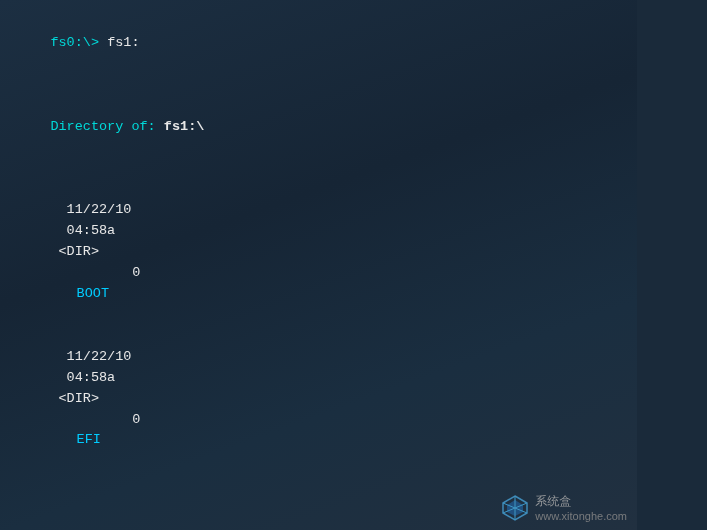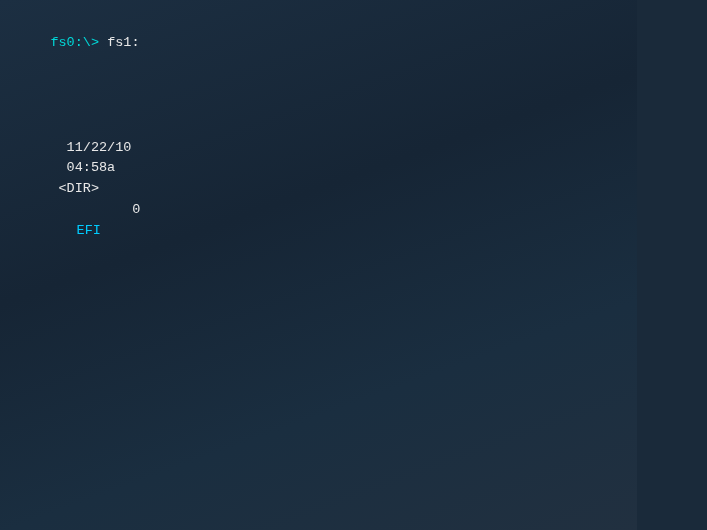--- a/index.html
+++ b/index.html
@@ -70,26 +70,49 @@
 
 <div class="terminal">
 
   <div class="line">
     <span class="cyan">fs0:\&gt; </span><span class="white">fs1:</span>
   </div>
 
   <div class="line">&nbsp;</div>
 
 
+  <div class="line">
+    <span class="cyan">Directory of: </span><span class="white" style="font-weight:bold;">fs1:\</span>
+  </div>
 
   <div class="line">&nbsp;</div>
 
+  <div class="line">
+    <span class="col-date">  11/22/10</span>
+    <span class="col-time">  04:58a</span>
+    <span class="col-type"> &lt;DIR&gt;</span>
+    <span class="col-size">         0</span>
+    <span class="col-name dir-entry">  BOOT</span>
+  </div>
 
   <div class="line">
     <span class="col-date">  11/22/10</span>
     <span class="col-time">  04:58a</span>
     <span class="col-type"> &lt;DIR&gt;</span>
     <span class="col-size">         0</span>
     <span class="col-name dir-entry">  EFI</span>
   </div>
 
+  <div class="watermark">
+    <svg class="watermark-icon" viewBox="0 0 28 28" xmlns="http://www.w3.org/2000/svg">
+      <polygon points="14,2 26,9 26,19 14,26 2,19 2,9" fill="none" stroke="#4499cc" stroke-width="1.5"></polygon>
+      <polygon points="14,6 22,11 22,18 14,22 6,18 6,11" fill="#2266aa" opacity="0.7"></polygon>
+      <line x1="14" y1="2" x2="14" y2="26" stroke="#44aadd" stroke-width="1"></line>
+      <line x1="2" y1="9" x2="26" y2="19" stroke="#44aadd" stroke-width="1"></line>
+      <line x1="2" y1="19" x2="26" y2="9" stroke="#44aadd" stroke-width="1"></line>
+    </svg>
+    <div>
+      <div class="watermark-text">系统盒</div>
+      <div class="watermark-url">www.xitonghe.com</div>
+    </div>
+  </div>
 
 </div>
 
 </body></html>

